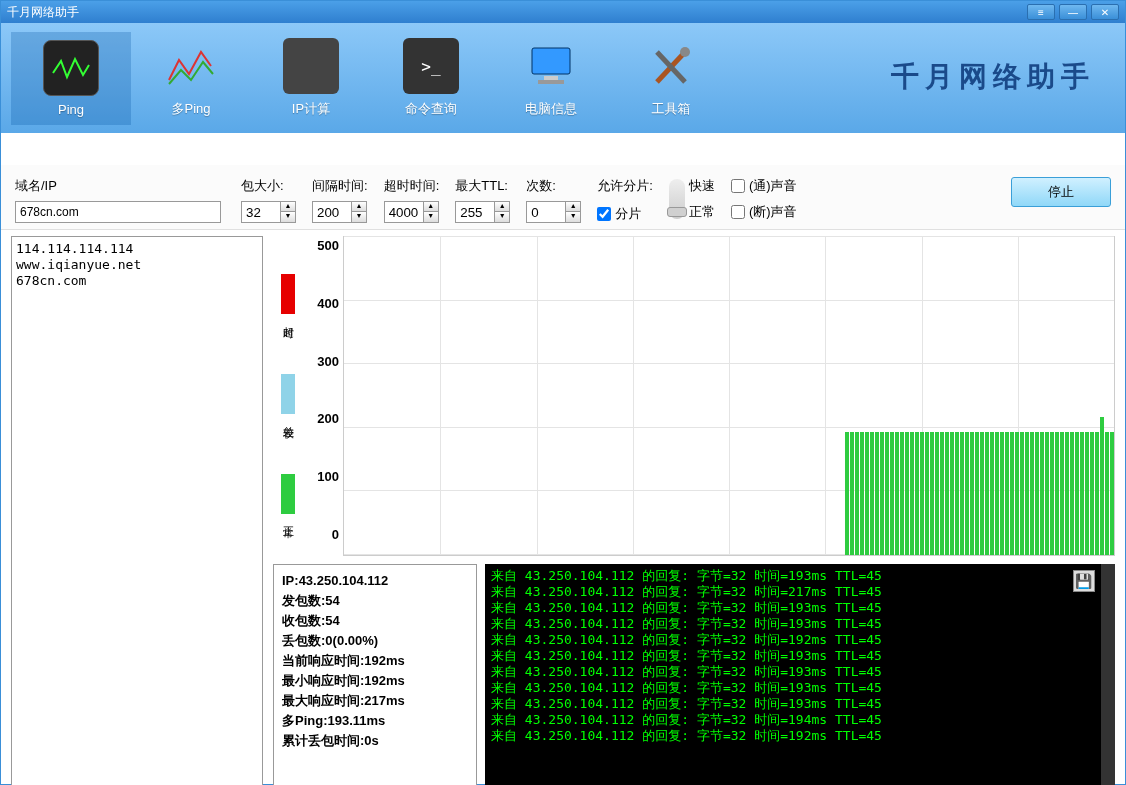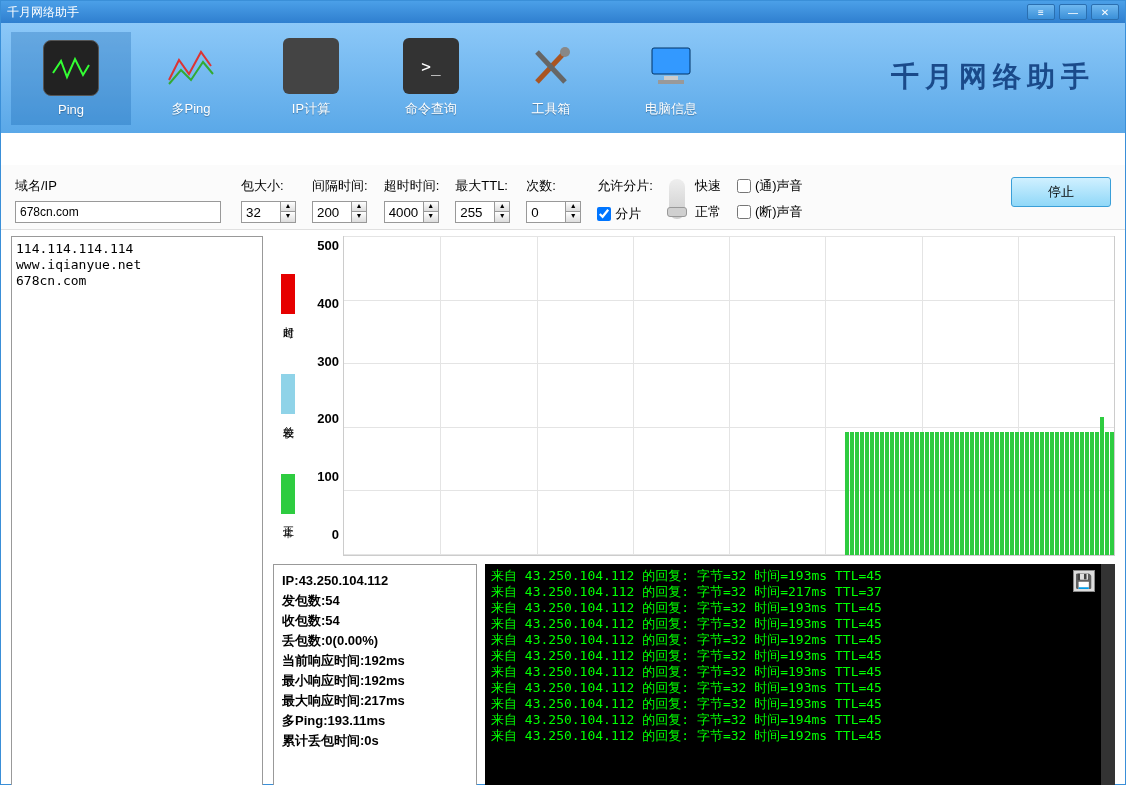--- a/index.html
+++ b/index.html
@@ -103,38 +103,38 @@
         </div>
       </div>
       <div class="tool-label">IP计算</div>
     </div>
     <div class="tool-item">
       <div class="tool-icon" style="background:#333;border-radius:6px;color:#fff;font-family:monospace;font-size:16px;padding:6px;text-align:left;">&gt;_</div>
       <div class="tool-label">命令查询</div>
     </div>
     <div class="tool-item">
       <div class="tool-icon">
+        <svg width="50" height="44" viewBox="0 0 50 44">
+            <rect x="6" y="4" width="38" height="26" rx="2" fill="#39f" stroke="#036"></rect>
+            <rect x="18" y="32" width="14" height="4" fill="#ccc"></rect>
+            <rect x="12" y="36" width="26" height="4" fill="#999"></rect>
+          </svg>
+      </div>
+      <div class="tool-label">电脑信息</div>
+    </div>
+    <div class="tool-item">
+      <div class="tool-icon">
         <svg width="48" height="44" viewBox="0 0 48 44">
             <line x1="10" y1="38" x2="38" y2="8" stroke="#a52" stroke-width="5"></line>
             <line x1="38" y1="38" x2="10" y2="8" stroke="#666" stroke-width="5"></line>
             <circle cx="38" cy="8" r="5" fill="#888"></circle>
           </svg>
       </div>
       <div class="tool-label">工具箱</div>
     </div>
-    <div class="tool-item">
-      <div class="tool-icon">
-        <svg width="50" height="44" viewBox="0 0 50 44">
-            <rect x="6" y="4" width="38" height="26" rx="2" fill="#39f" stroke="#036"></rect>
-            <rect x="18" y="32" width="14" height="4" fill="#ccc"></rect>
-            <rect x="12" y="36" width="26" height="4" fill="#999"></rect>
-          </svg>
-      </div>
-      <div class="tool-label">电脑信息</div>
-    </div>
     <div class="brand">千月网络助手</div>
   </div>
 
   <div class="params">
     <div class="param-group" style="width:210px;">
       <span class="param-label">域名/IP</span>
       <input class="param-input" style="width: 206px;" value="678cn.com">
     </div>
     <div class="param-group">
       <span class="param-label">包大小:</span>
@@ -186,21 +186,21 @@
           </div>
         </div>
     </div>
     <div class="param-group">
       <span class="param-label">允许分片:</span>
       <label class="checkbox-row" style="margin-top:4px;">
           <input type="checkbox" checked="" style="">
           <span>分片</span>
         </label>
     </div>
-    <div style="display:flex;align-items:center;gap:6px;text-align:center;">
+    <div style="display:flex;align-items:center;text-align:center;">
       <div class="slider-visual">
           <div class="slider-knob"></div>
         </div>
       <div class="speed-block">
         <span>快速</span>
         <span>正常</span>
       </div>
     </div>
     <div class="speed-block">
       <label class="checkbox-row">
@@ -331,21 +331,21 @@
           <div><span>当前响应时间:</span><span>192ms</span></div>
           <div><span>最小响应时间:</span><span>192ms</span></div>
           <div><span>最大响应时间:</span><span>217ms</span></div>
           <div><span>多Ping:</span><span>193.11ms</span></div>
           <div><span>累计丢包时间:</span><span>0s</span></div>
         </div>
         <div class="console" id="console">
           <div class="save-icon">💾</div>
           <div class="scroll-track"></div>
         <div class="console-line">来自 43.250.104.112 的回复: 字节=32 时间=193ms TTL=45</div>
-            <div class="console-line">来自 43.250.104.112 的回复: 字节=32 时间=217ms TTL=37</div>
+            <div class="console-line">来自 43.250.104.112 的回复: 字节=32 时间=217ms TTL=45</div>
             <div class="console-line">来自 43.250.104.112 的回复: 字节=32 时间=193ms TTL=45</div>
             <div class="console-line">来自 43.250.104.112 的回复: 字节=32 时间=193ms TTL=45</div>
             <div class="console-line">来自 43.250.104.112 的回复: 字节=32 时间=192ms TTL=45</div>
             <div class="console-line">来自 43.250.104.112 的回复: 字节=32 时间=193ms TTL=45</div>
             <div class="console-line">来自 43.250.104.112 的回复: 字节=32 时间=193ms TTL=45</div>
             <div class="console-line">来自 43.250.104.112 的回复: 字节=32 时间=193ms TTL=45</div>
             <div class="console-line">来自 43.250.104.112 的回复: 字节=32 时间=193ms TTL=45</div>
             <div class="console-line">来自 43.250.104.112 的回复: 字节=32 时间=194ms TTL=45</div>
             <div class="console-line">来自 43.250.104.112 的回复: 字节=32 时间=192ms TTL=45</div>
           </div>

